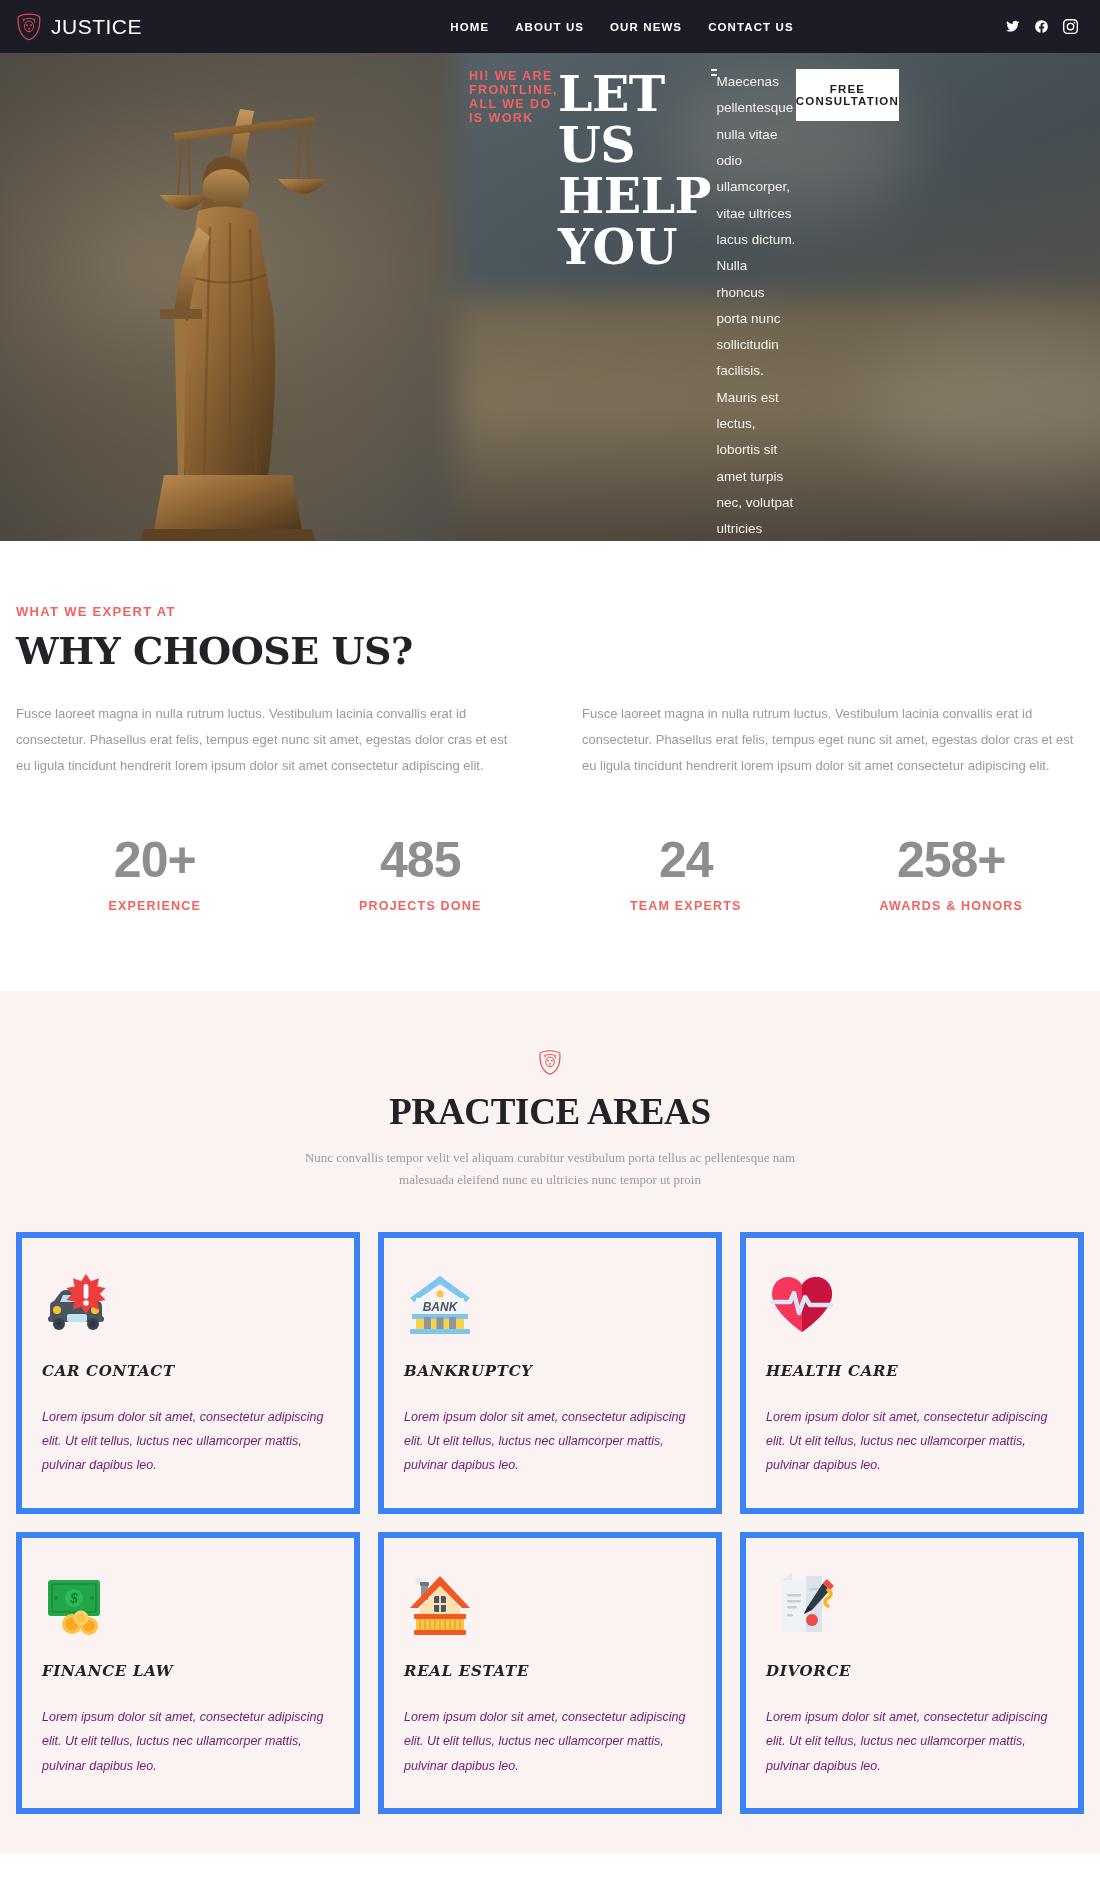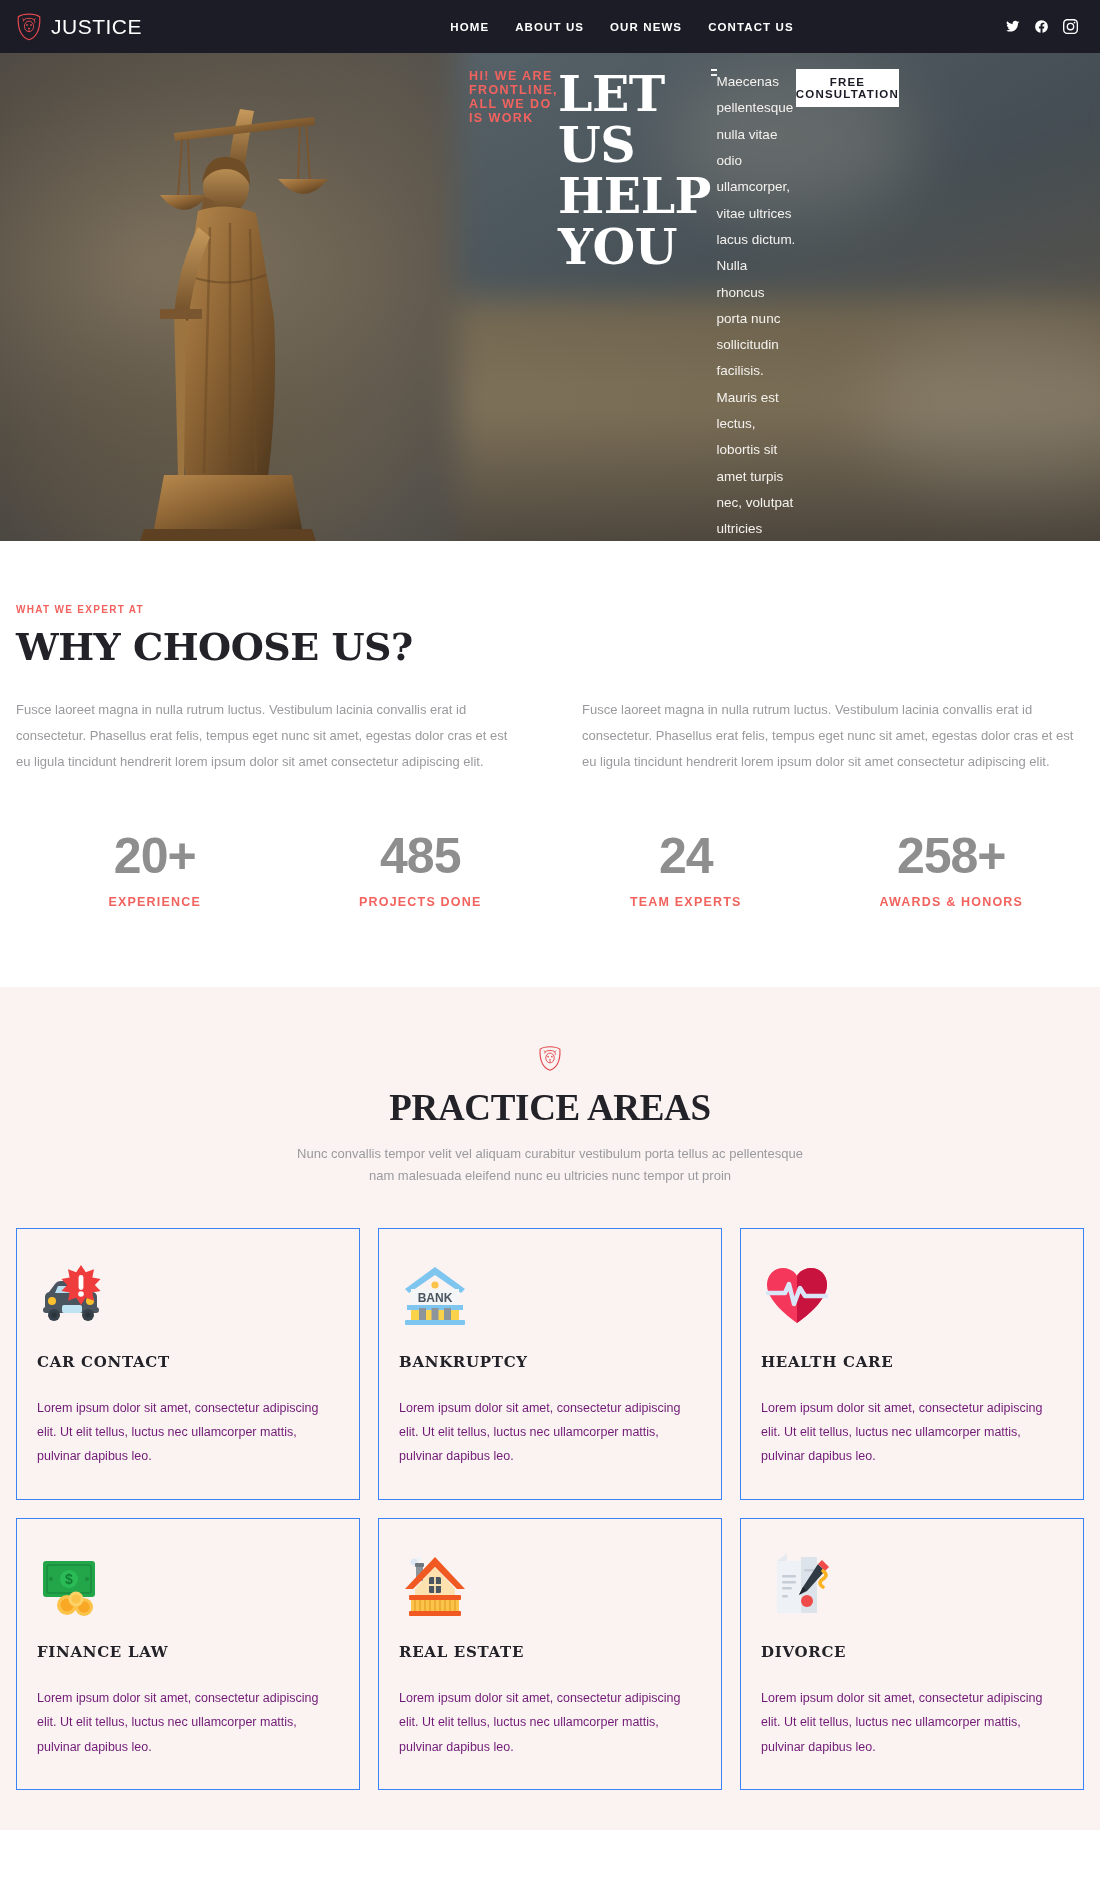--- a/index.html
+++ b/index.html
@@ -72,29 +72,29 @@
   }
   .hero-divider { width:88px; margin-bottom:33px; }
   .hero-divider i { display:block; height:2px; background:#ffffff; }
   .hero-divider i+i { margin-top:3px; height:1.5px; background:#f0f0f0; }
   .hero-para {
     color:#f4f2ee; font-size:13.5px; line-height:1.95; margin-bottom:32px;
     max-width:412px;
   }
   .hero-btn {
     display:inline-flex; align-items:center; justify-content:center;
-    width:180px; height:38px; background:#ffffff; color:#1b1c26;
+    width:180px; height:52px; background:#ffffff; color:#1b1c26;
     font-size:11.5px; font-weight:700; letter-spacing:1.2px; cursor:pointer;
     border:none; font-family:"Liberation Sans", sans-serif;
   }
 
   
   .why { background:#ffffff; padding:63px 16px 0 16px; }
   .why-kicker {
-    color:#f2635f; font-size:10px; font-weight:700; letter-spacing:1.3px;
+    color:#f2635f; font-size:13px; font-weight:700; letter-spacing:1.3px;
     margin-bottom:9px; text-transform:uppercase;
   }
   .why-title {
     font-family:"DejaVu Serif", serif; font-weight:700; font-size:38px;
     color:#222228; letter-spacing:-.5px; margin-bottom:28px;
   }
   .why-cols { display:flex; gap:64px; }
   .why-col { flex:1; color:#9a9a9e; font-size:13px; line-height:2.0; }
 
   .stats { display:flex; padding:56px 16px 78px 16px;margin-left:6px; }
@@ -109,26 +109,26 @@
 
   
   .practice { background:#fbf3f2; padding:58px 16px 40px 16px; }
   .practice-emblem { width:24px; height:27px; display:block; margin:0 auto 14px auto; }
   .practice-title {
     font-family:Liberation Serif, serif; font-weight:700; font-size:37px;
     text-align:center; color:#222228; letter-spacing:-.3px; margin-bottom:14px;
   }
   .practice-sub {
     text-align:center; color:#9a9a9e; font-size:13px; line-height:1.72;
-    max-width:520px; margin:0 auto 40px auto;
+    max-width:520px; margin:0 auto 40px auto;font-family:Liberation Serif, serif;
   }
   .cards { display:grid; grid-template-columns:repeat(3,1fr); gap:18px; }
   .card {
-    border:1px solid #3b82f6; background:transparent; padding:34px 20px 30px 20px;
-    min-height:230px; cursor:pointer;
+    border:6px solid #3b82f6; background:transparent; padding:34px 20px 30px 20px;
+    min-height:230px; cursor:pointer;font-style:italic;
   }
   .card-icon { width:72px; height:64px; display:block; margin-bottom:26px; }
   .card-title {
     font-family:"DejaVu Serif", serif; font-weight:700; font-size:15px;
     letter-spacing:.7px; color:#222228; margin-bottom:14px;
   }
   .card-text { color:#701a75; font-size:12.5px; line-height:1.95;margin-top:25px; }
 </style>
 </head>
 <body>

